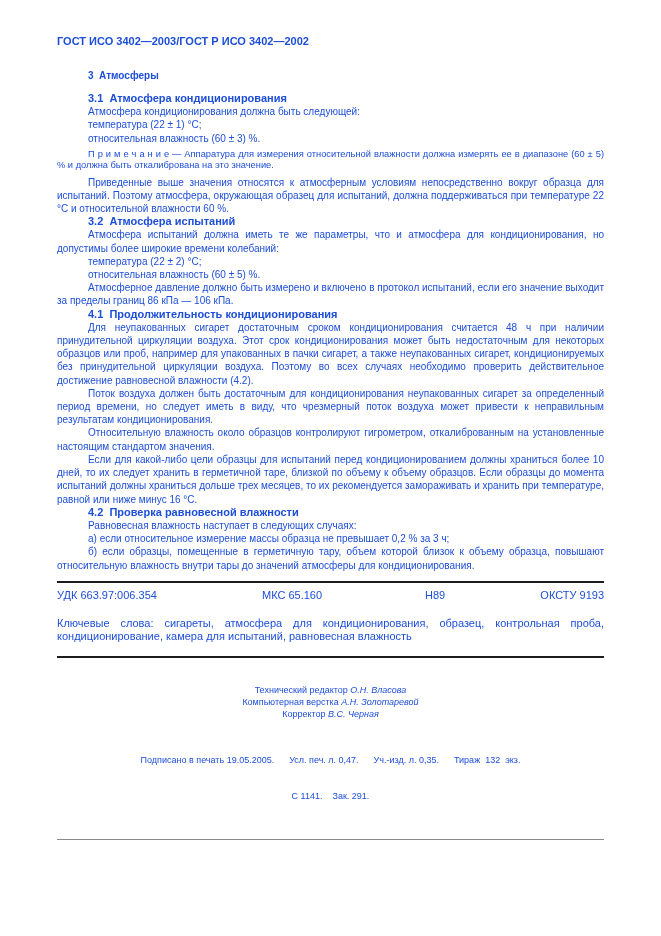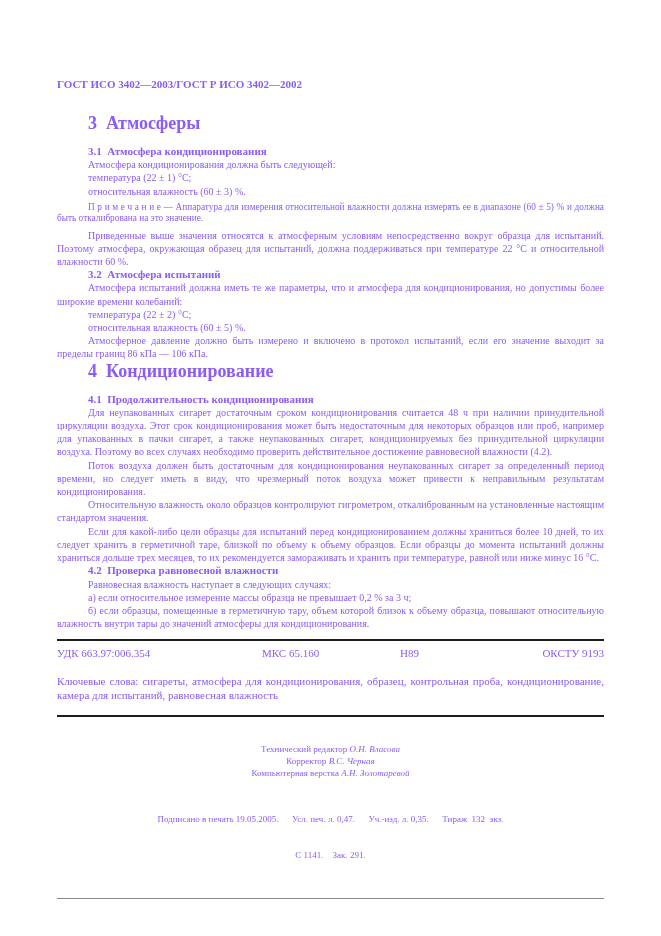--- a/index.html
+++ b/index.html
@@ -1,33 +1,33 @@
 <!DOCTYPE html>
 <html><head>
 <meta charset="utf-8">
 <style>
   html,body { margin:0; padding:0; background:#fff; }
   body { width:661px; height:936px; overflow:hidden; }
   .page {
     box-sizing:border-box; width:661px; height:936px;
-    padding:78px 57px 0 57px;
-    font-family:Liberation Serif, serif;
-    color:#8b5cf6; background:#fff;
+    padding:35px 57px 0 57px;
+    font-family:Liberation Sans, sans-serif;
+    color:#1d4ed8; background:#fff;
   }
   .doc-header { font-weight:bold; font-size:11px; line-height:13px; margin:0 0 22px 0; }
-  .sec-h { font-size:18px; font-weight:bold; padding-left:31px; margin:0 0 11px 0; white-space:pre-wrap; }
+  .sec-h { font-size:10px; font-weight:bold; padding-left:31px; margin:8px 0 11px 0; white-space:pre-wrap; }
   .sub-h { font-size:11px; font-weight:bold; padding-left:31px; margin:0; line-height:13.2px; white-space:pre-wrap; }
   .p { font-size:10px; line-height:13.2px; margin:0; text-align:justify; text-indent:31px; }
   .specline { text-align:left; }
   .note { font-size:9.3px; line-height:11.4px; margin:4px 0 4px 0; text-align:justify; text-indent:31px; }
   .rule { border:none; border-top:2px solid #1d1d1d; margin:9px 0 0 0; height:0; }
   .thin-rule { border:none; border-top:1px solid #8a8a8a; margin:13px 0 0 0; height:0; }
   .udk-row { display:flex; font-size:11px; line-height:13px; margin-top:6px; }
   .udk-row .c1 { width:205px; }
-  .udk-row .c2 { width:138px; }
+  .udk-row .c2 { width:163px; }
   .udk-row .c3 { flex:1; }
   .udk-row .c4 { text-align:right; }
   .keywords { font-size:11px; line-height:13.2px; margin-top:15px; text-align:justify; }
   .colophon { margin-top:26px; text-align:center; font-size:9px; line-height:12px; }
   .colophon .name { font-style:italic; }
   .imprint { margin-top:10px; text-align:center; font-size:9px; line-height:12px; white-space:pre-wrap; }
   .publisher { margin-top:8px; text-align:center; font-size:9px; line-height:11.6px; white-space:pre-wrap; }
 </style>
 </head>
 <body>
@@ -44,21 +44,20 @@
   <p class="p specline">относительная влажность (60 ± 3) %.</p>
   <p class="note">П р и м е ч а н и е — Аппаратура для измерения относительной влажности должна измерять ее в диапазоне (60 ± 5) % и должна быть откалибрована на это значение.</p>
   <p class="p">Приведенные выше значения относятся к атмосферным условиям непосредственно вокруг образца для испытаний. Поэтому атмосфера, окружающая образец для испытаний, должна поддерживаться при температуре 22 °С и относительной влажности 60 %.</p>
 
   <h3 class="sub-h">3.2  Атмосфера испытаний</h3>
   <p class="p">Атмосфера испытаний должна иметь те же параметры, что и атмосфера для кондиционирования, но допустимы более широкие времени колебаний:</p>
   <p class="p specline">температура (22 ± 2) °С;</p>
   <p class="p specline">относительная влажность (60 ± 5) %.</p>
   <p class="p">Атмосферное давление должно быть измерено и включено в протокол испытаний, если его значение выходит за пределы границ 86 кПа — 106 кПа.</p>
 
-  <h2 class="sec-h">4  Кондиционирование</h2>
 
   <h3 class="sub-h">4.1  Продолжительность кондиционирования</h3>
   <p class="p">Для неупакованных сигарет достаточным сроком кондиционирования считается 48 ч при наличии принудительной циркуляции воздуха. Этот срок кондиционирования может быть недостаточным для некоторых образцов или проб, например для упакованных в пачки сигарет, а также неупакованных сигарет, кондиционируемых без принудительной циркуляции воздуха. Поэтому во всех случаях необходимо проверить действительное достижение равновесной влажности (4.2).</p>
   <p class="p">Поток воздуха должен быть достаточным для кондиционирования неупакованных сигарет за определенный период времени, но следует иметь в виду, что чрезмерный поток воздуха может привести к неправильным результатам кондиционирования.</p>
   <p class="p">Относительную влажность около образцов контролируют гигрометром, откалиброванным на установленные настоящим стандартом значения.</p>
   <p class="p">Если для какой-либо цели образцы для испытаний перед кондиционированием должны храниться более 10 дней, то их следует хранить в герметичной таре, близкой по объему к объему образцов. Если образцы до момента испытаний должны храниться дольше трех месяцев, то их рекомендуется замораживать и хранить при температуре, равной или ниже минус 16 °С.</p>
 
   <h3 class="sub-h">4.2  Проверка равновесной влажности</h3>
   <p class="p">Равновесная влажность наступает в следующих случаях:</p>
   <p class="p">а) если относительное измерение массы образца не превышает 0,2 % за 3 ч;</p>
@@ -72,22 +71,22 @@
     <span class="c3">Н89</span>
     <span class="c4">ОКСТУ 9193</span>
   </div>
 
   <p class="keywords">Ключевые слова: сигареты, атмосфера для кондиционирования, образец, контрольная проба, кондиционирование, камера для испытаний, равновесная влажность</p>
 
   <hr class="rule" style="margin-top:13px;">
 
   <div class="colophon">
     <div><span>Технический редактор </span><span class="name">О.Н. Власова</span></div>
+    <div><span>Компьютерная верстка </span><span class="name">А.Н. Золотаревой</span></div>
     <div><span>Корректор </span><span class="name">В.С. Черная</span></div>
-    <div><span>Компьютерная верстка </span><span class="name">А.Н. Золотаревой</span></div>
   </div>
 
   <div class="imprint">
     <div>Подписано в печать 19.05.2005.      Усл. печ. л. 0,47.      Уч.-изд. л. 0,35.      Тираж  132  экз.</div>
     <div>С 1141.    Зак. 291.</div>
   </div>
 
   <hr class="thin-rule">
 
   <div class="publisher">

